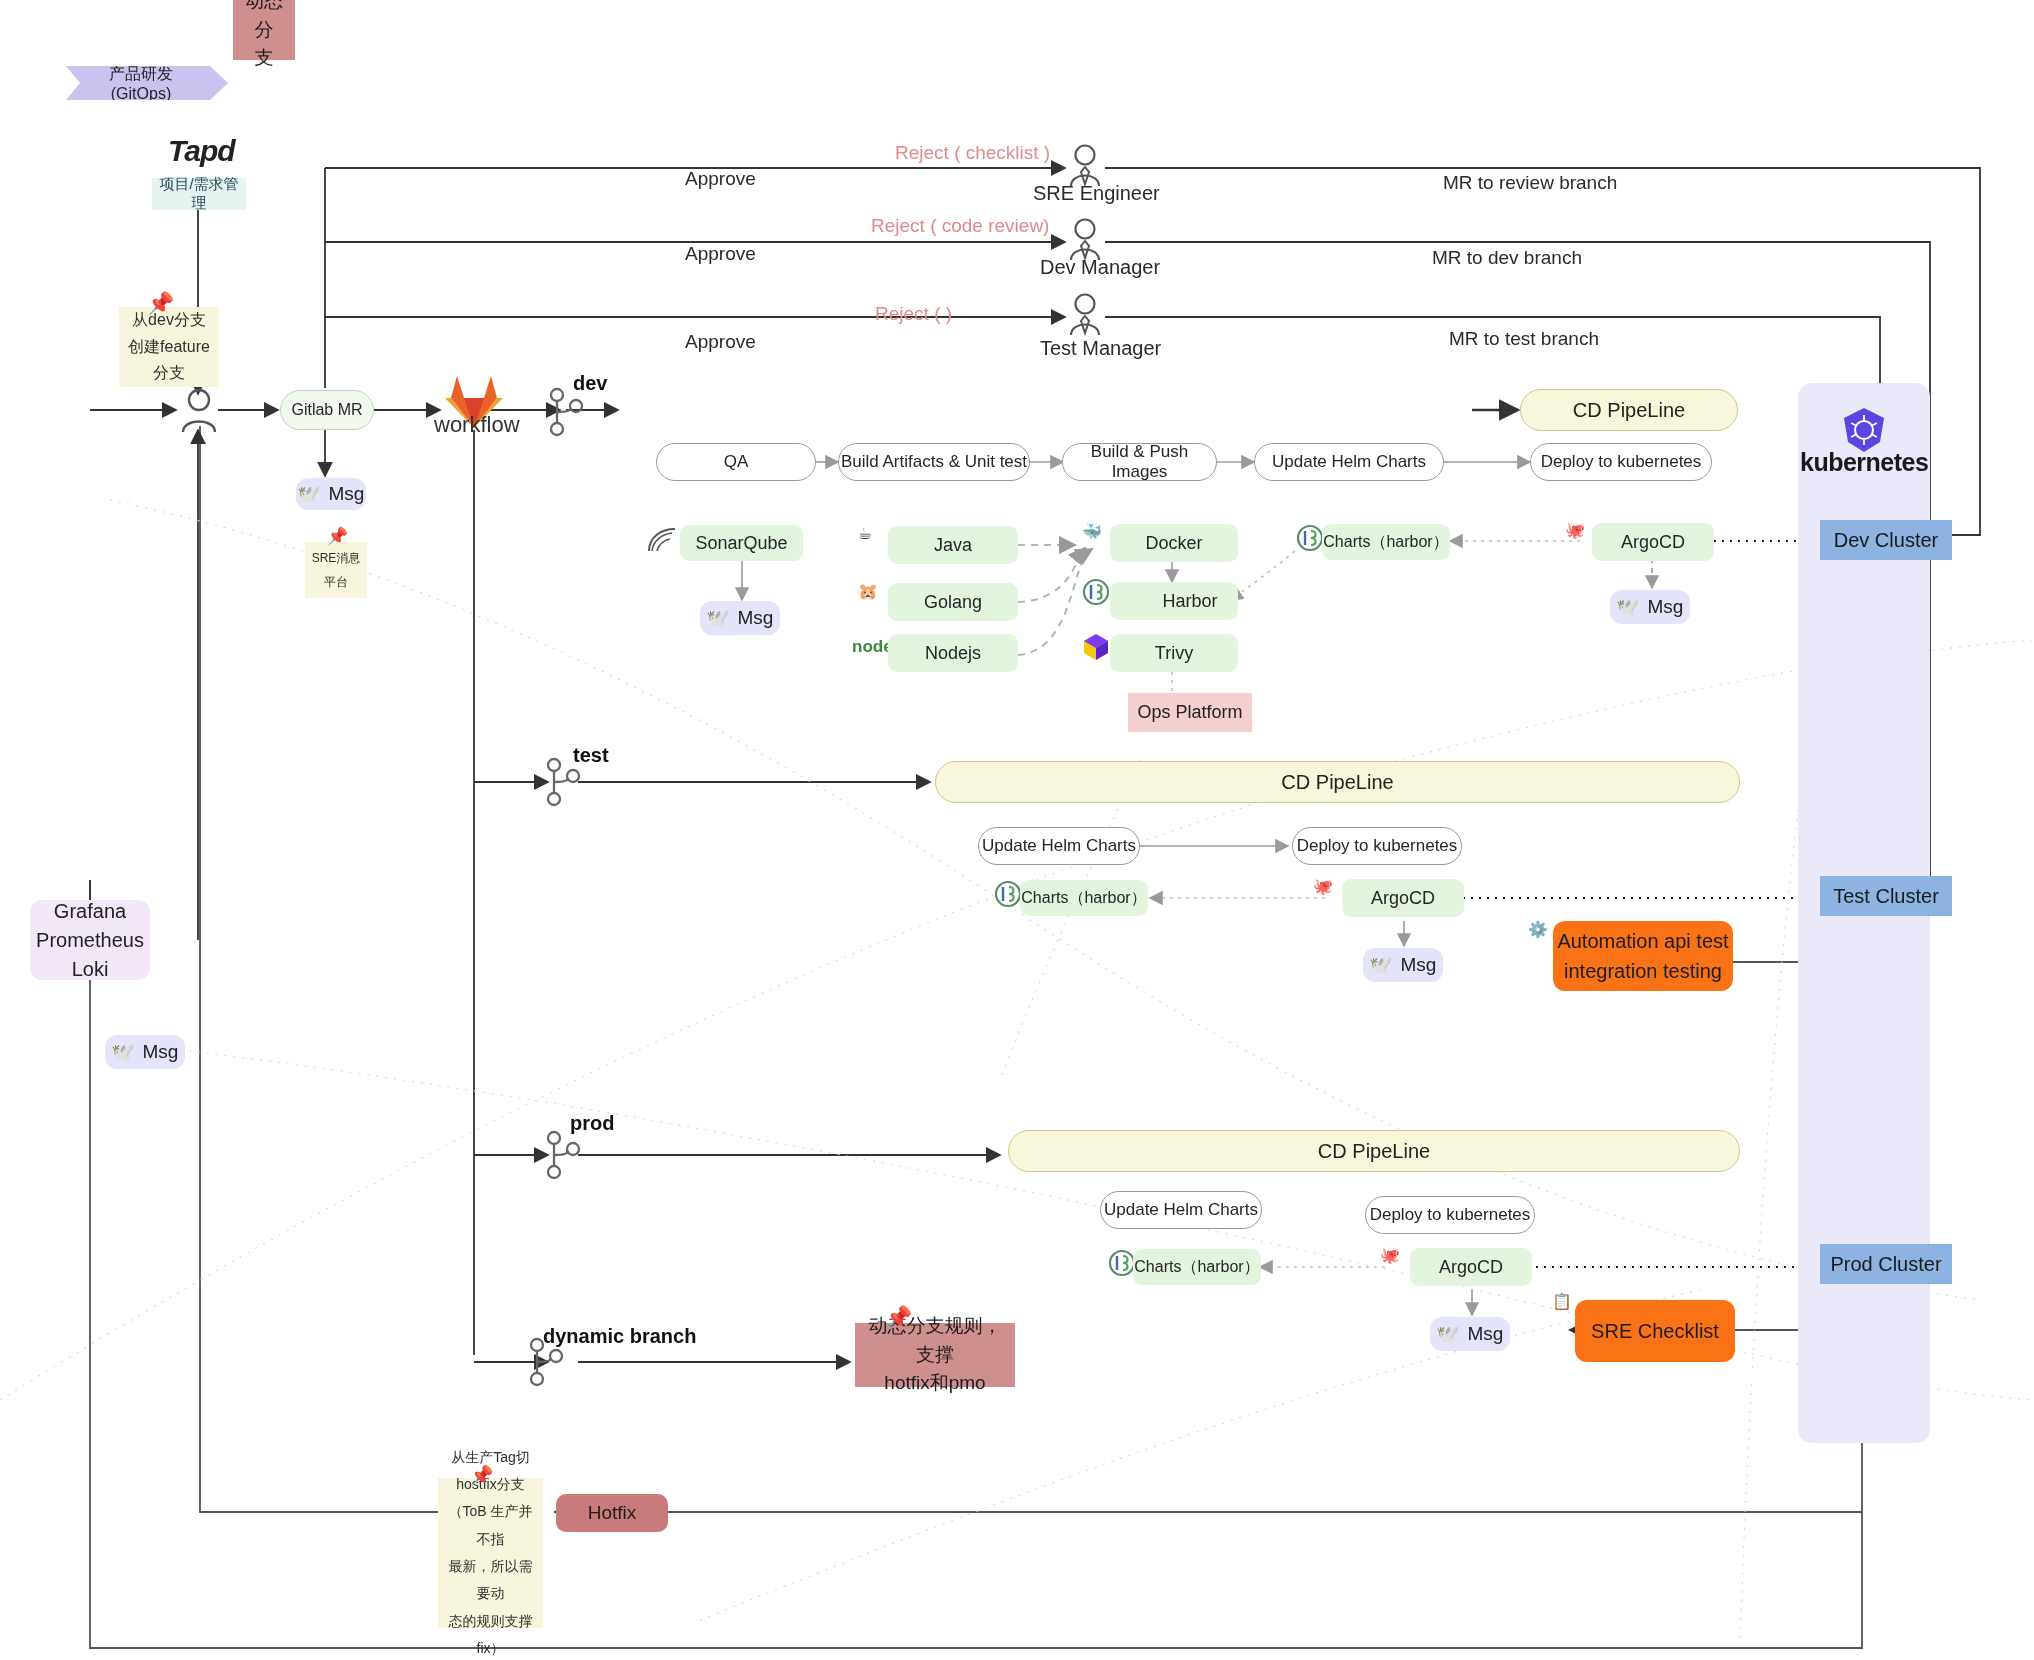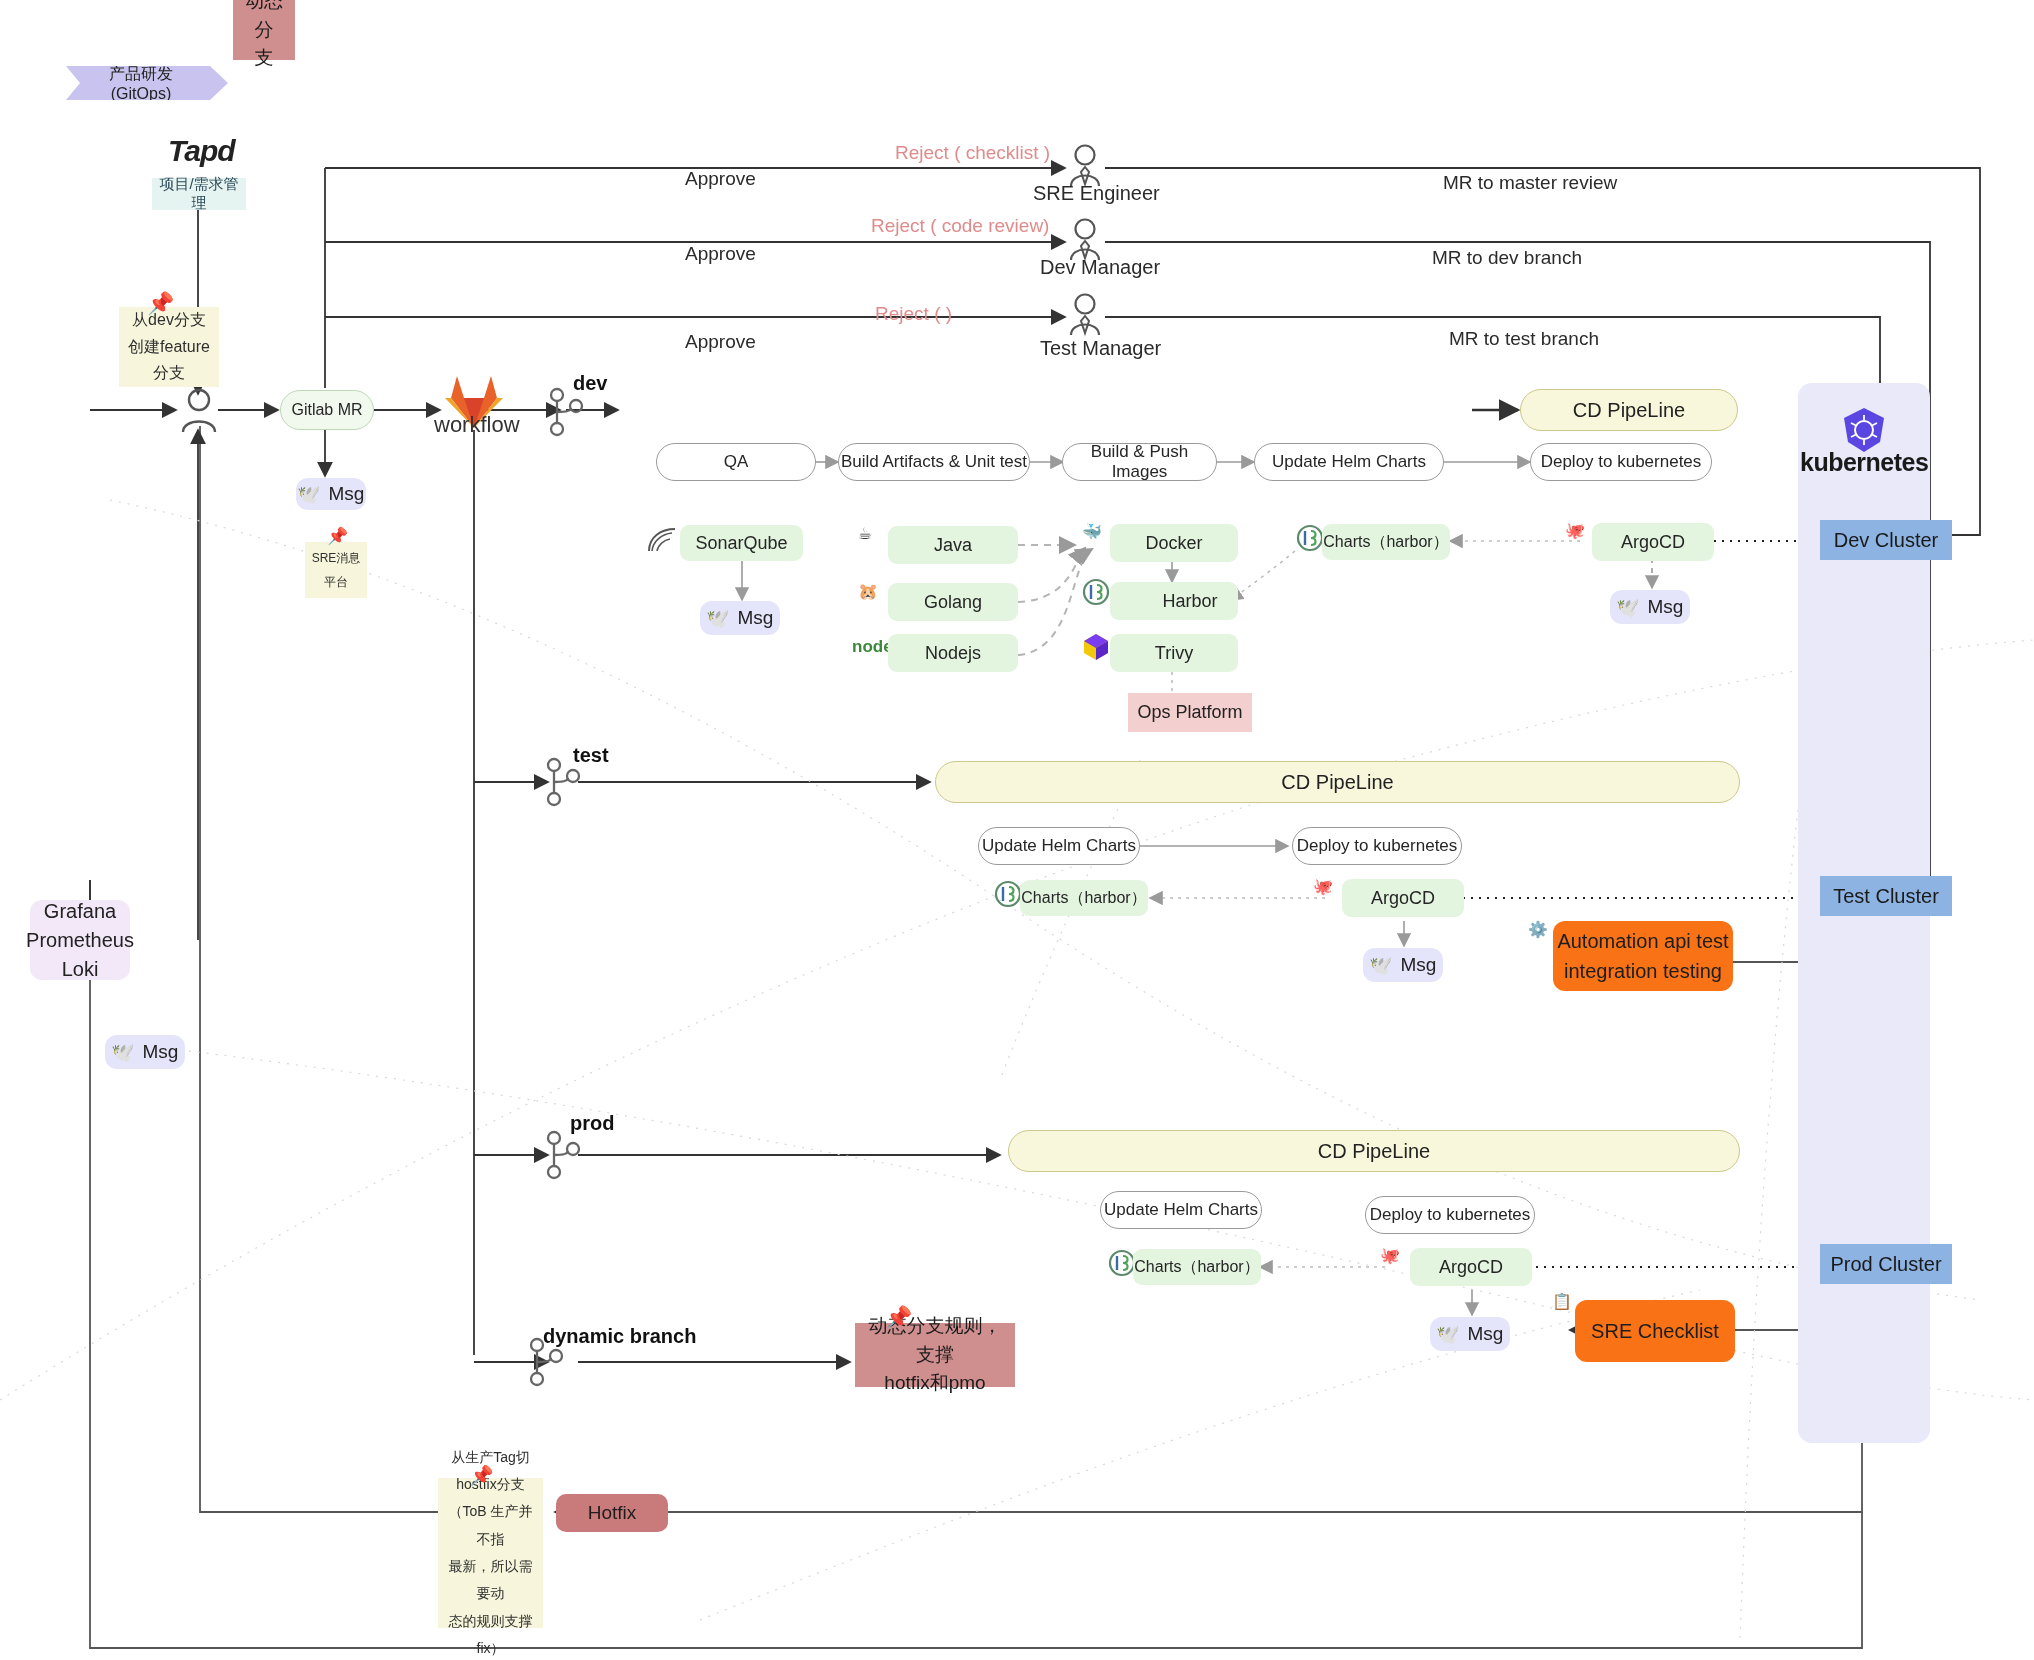--- a/index.html
+++ b/index.html
@@ -223,21 +223,21 @@
 <div class="icn" style="left:1066px;top:144px;">
   <svg width="38" height="44" viewBox="0 0 38 44">
     <circle cx="19" cy="11" r="9.5" fill="none" stroke="#555" stroke-width="2.2"></circle>
     <path d="M5,42 C5,28 33,28 33,42" fill="none" stroke="#555" stroke-width="2.2"></path>
     <path d="M19,23 L15,28 L19,40 L23,28 Z" fill="none" stroke="#555" stroke-width="2"></path>
   </svg>
 </div>
 <div class="lbl rolelabel" style="left:1033px;top:182px;">
   <span>SRE Engineer</span></div>
 <div class="lbl edgelabel" style="left:1443px;top:172px;">
-  <span>MR to master review</span></div>
+  <span>MR to review branch</span></div>
 
 <div class="lbl rejectlabel" style="left:871px;top:215px;">
   <span>Reject ( code  review)</span></div>
 <div class="lbl edgelabel" style="left:685px;top:243px;">
   <span>Approve</span></div>
 <div class="icn" style="left:1066px;top:218px;">
   <svg width="38" height="44" viewBox="0 0 38 44">
     <circle cx="19" cy="11" r="9.5" fill="none" stroke="#555" stroke-width="2.2"></circle>
     <path d="M5,42 C5,28 33,28 33,42" fill="none" stroke="#555" stroke-width="2.2"></path>
     <path d="M19,23 L15,28 L19,40 L23,28 Z" fill="none" stroke="#555" stroke-width="2"></path>
@@ -523,21 +523,21 @@
   <span>从生产Tag切</span>
   <span>hostfix分支</span>
   <span>（ToB 生产并不指</span>
   <span>最新，所以需要动</span>
   <span>态的规则支撑fix）</span>
 </div>
 <div class="node pillred" style="left:556px;top:1494px;width:112px;height:38px;">
   <span>Hotfix</span>
 </div>
 
-<div class="node purplebox" style="left:30px;top:900px;width:100px;height:80px;text-align:right;">
+<div class="node purplebox" style="left:30px;top:900px;width:120px;height:80px;text-align:right;">
   <span>Grafana</span>
   <span>Prometheus</span>
   <span>Loki</span>
 </div>
 <div class="node msg" style="left:105px;top:1035px;width:80px;height:34px;">
   <span>🕊️</span>
   <span>Msg</span>
 </div>
 
 </div>

